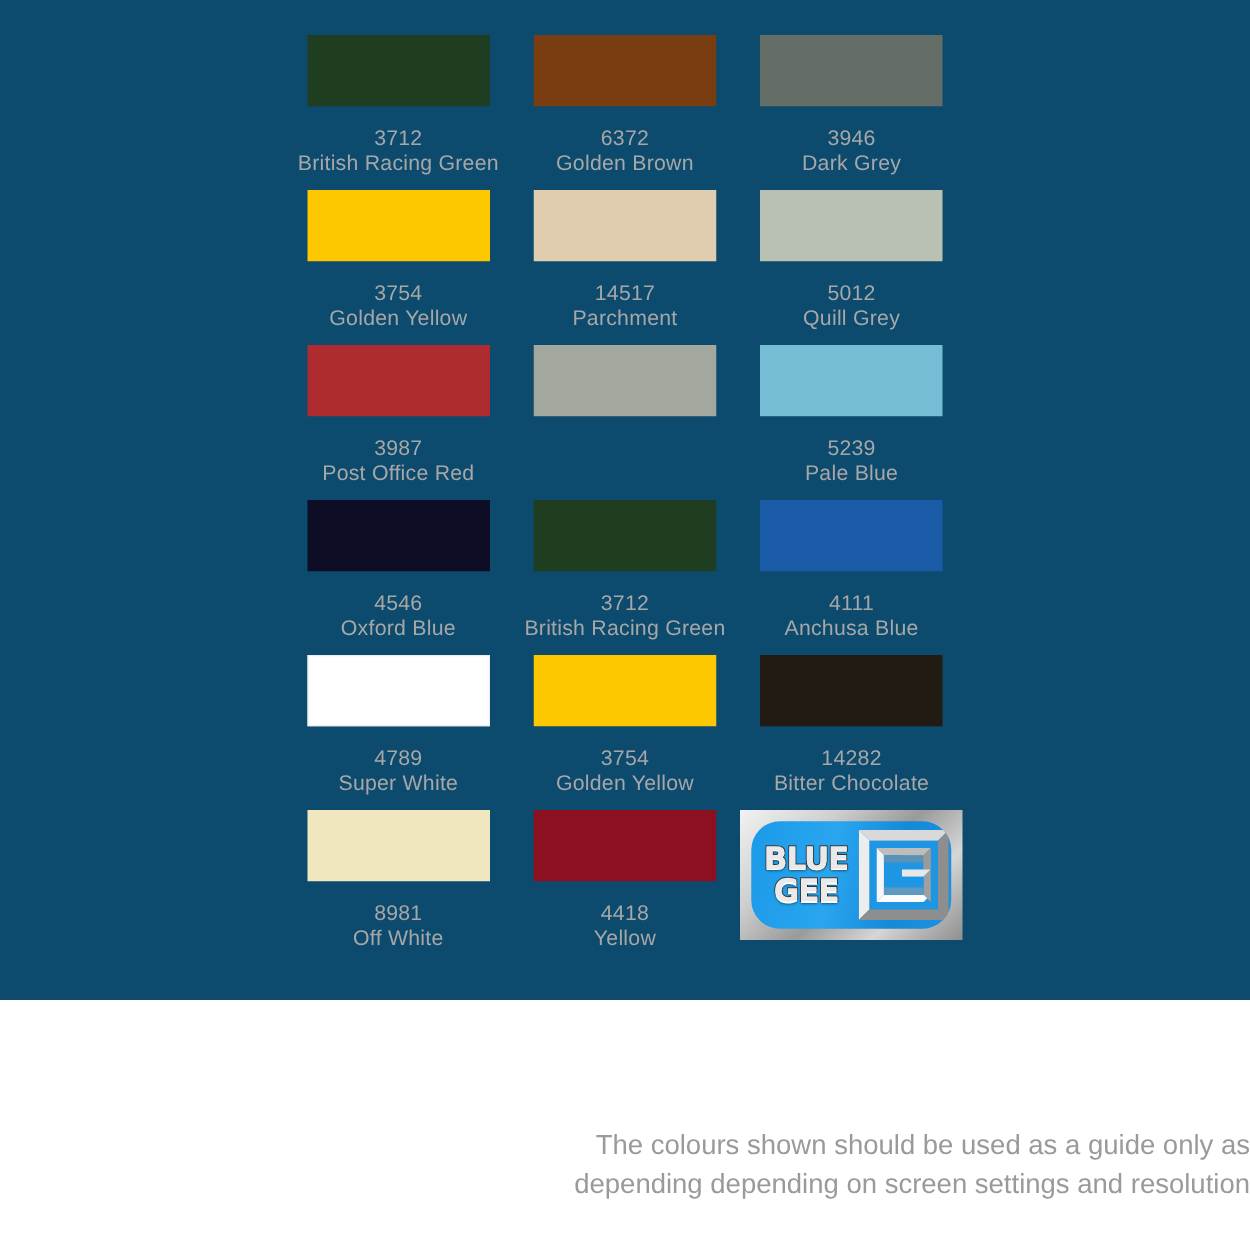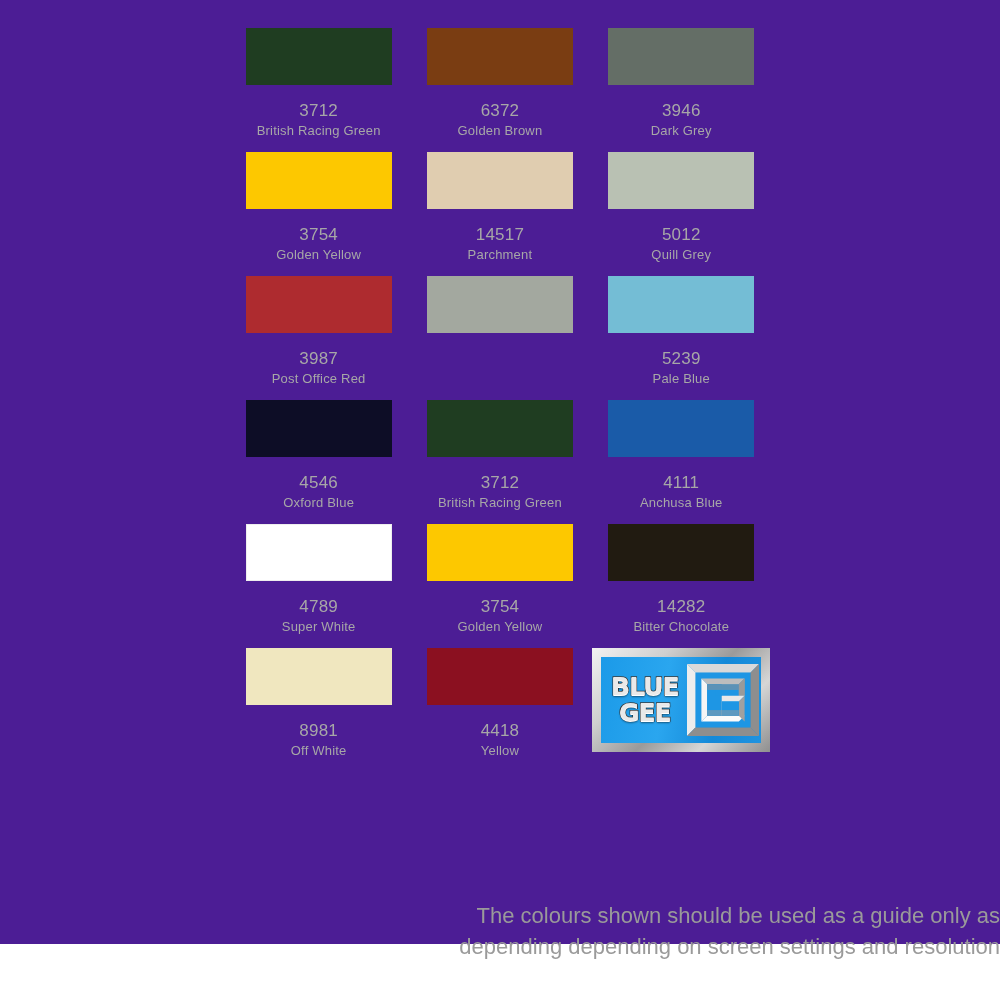--- a/index.html
+++ b/index.html
@@ -11,22 +11,22 @@
     width: 1000px;
     height: 1000px;
     background: #ffffff;
     font-family: "Liberation Sans", sans-serif;
     overflow: hidden;
   }
 
   #chart-page {
     position: relative;
     width: 1000px;
-    height: 944px;
-    background: #4c1d95;
+    height: 800px;
+    background: #0c4a6e;
   }
 
   
   #swatch-grid {
     position: absolute;
     left: 228px;
     top: 28px;
     width: 544px;
   }
 
@@ -55,21 +55,21 @@
     color: #a7a7a7;
     line-height: 20px;
   }
 
   .swatch-code {
     font-size: 17px;
     letter-spacing: 0.2px;
   }
 
   .swatch-name {
-    font-size: 13px;
+    font-size: 17px;
     letter-spacing: 0.2px;
     white-space: nowrap;
   }
 
   
   .logo-cell {
     width: 181.3px;
     display: flex;
     justify-content: center;
     align-items: flex-start;
@@ -85,20 +85,21 @@
   }
 
   #logo-inner {
     position: relative;
     width: 100%;
     height: 100%;
     background: linear-gradient(100deg, #1b9ae8 0%, #2aa6ef 40%, #1489d8 72%, #1f93e0 100%);
     display: flex;
     align-items: center;
     overflow: hidden;
+    border-radius: 23px;
   }
 
   #logo-wordmark {
     width: 52%;
     height: 100%;
     display: flex;
     flex-direction: column;
     justify-content: center;
     align-items: center;
     padding-left: 4px;

